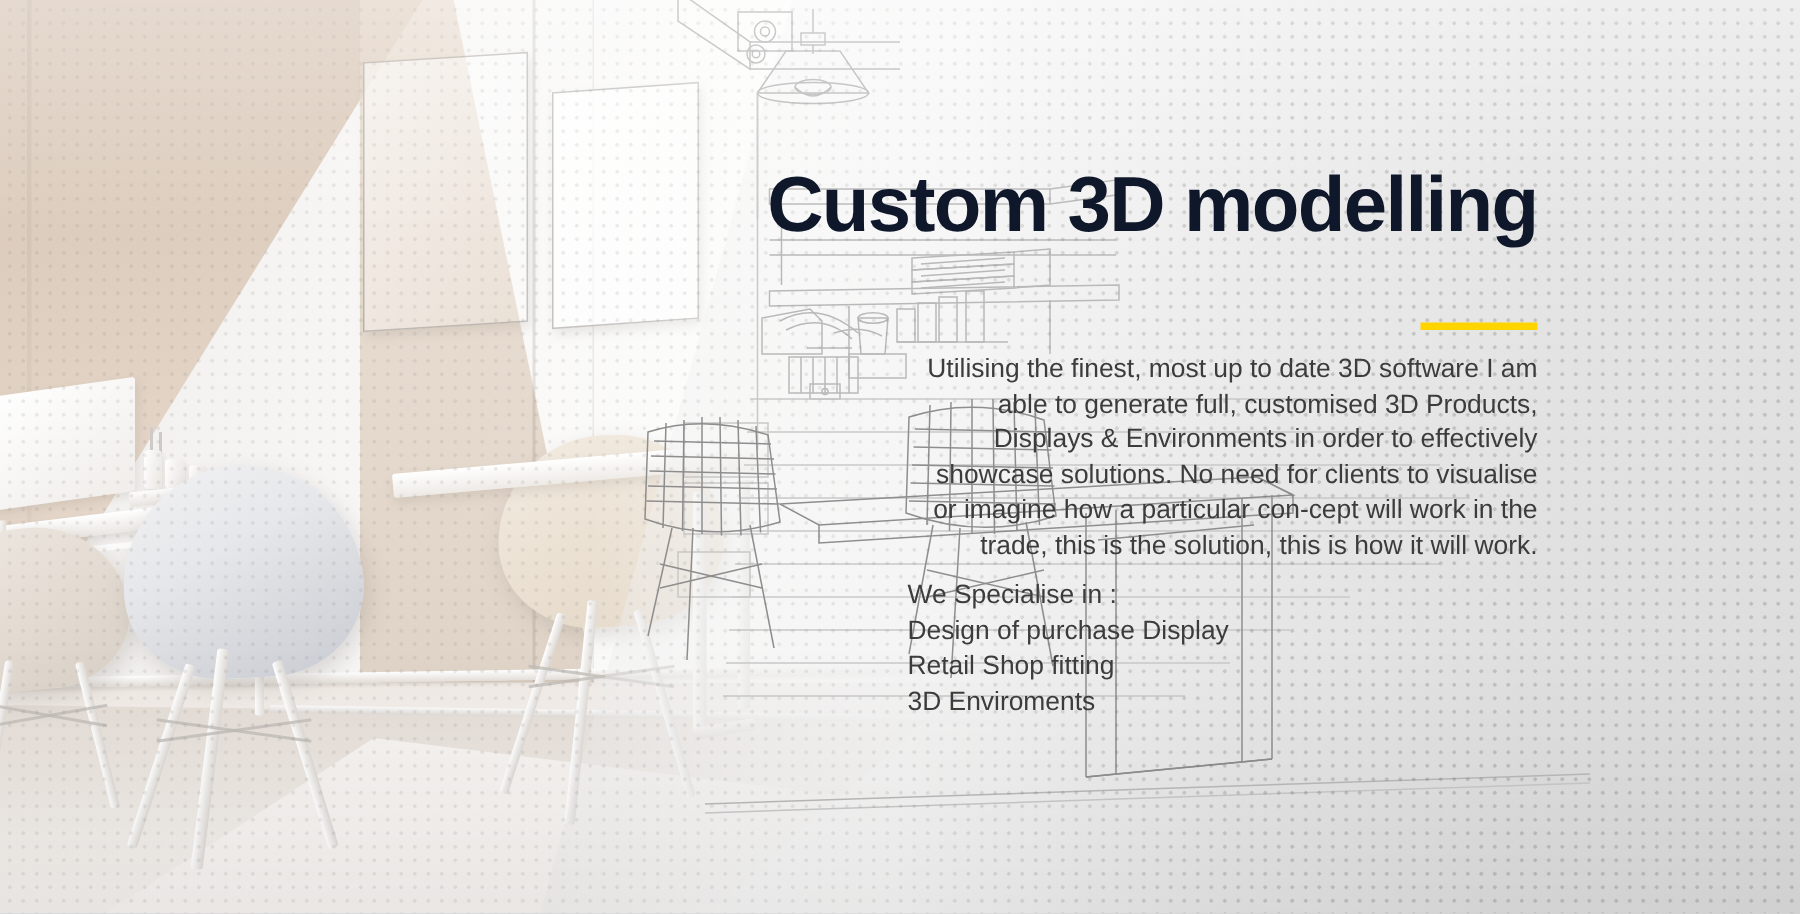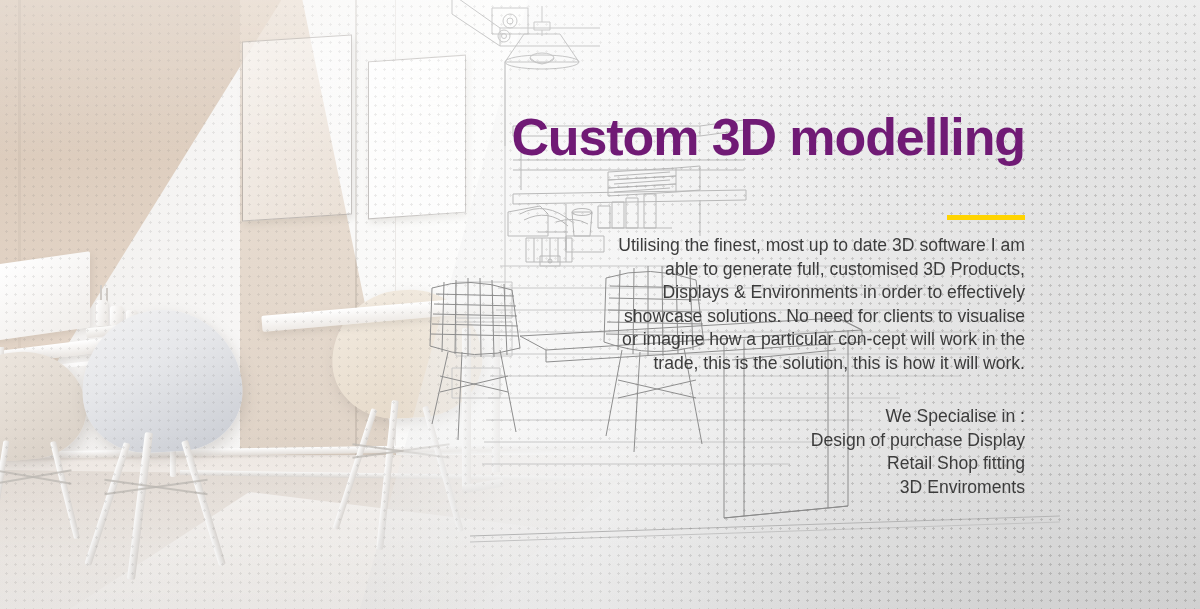--- a/index.html
+++ b/index.html
@@ -282,43 +282,43 @@
     position:absolute; left:0; top:0; width:1200px; height:609px;
   }
   .headline{
     position:absolute; right:175px; top:110px;
     width:700px;
     text-align:right;
     font-weight:bold;
     font-size:52px;
     line-height:54px;
     letter-spacing:-1.1px;
-    color:#701a75;
+    color:#0f172a;
   }
   .headline .l2{ display:block; }
 
   .accent-bar{
     position:absolute; right:175px; top:215px;
     width:78px; height:5px;
     background:#ffd400;
   }
 
   .para{
     position:absolute; right:175px; top:234px;
     width:420px;
     text-align:right;
     font-size:17.6px;
     line-height:23.6px;
     color:#3c3c3c;
   }
 
   .speclist{
-    position:absolute; right:175px; top:405px;
+    position:absolute; right:175px; top:385px;
     width:420px;
-    text-align:right;
+    text-align:left;
     font-size:17.6px;
     line-height:23.6px;
     color:#3c3c3c;
   }
   .speclist .row{ display:block; }
 </style>
 </head>
 <body>
 
 <div id="banner">

